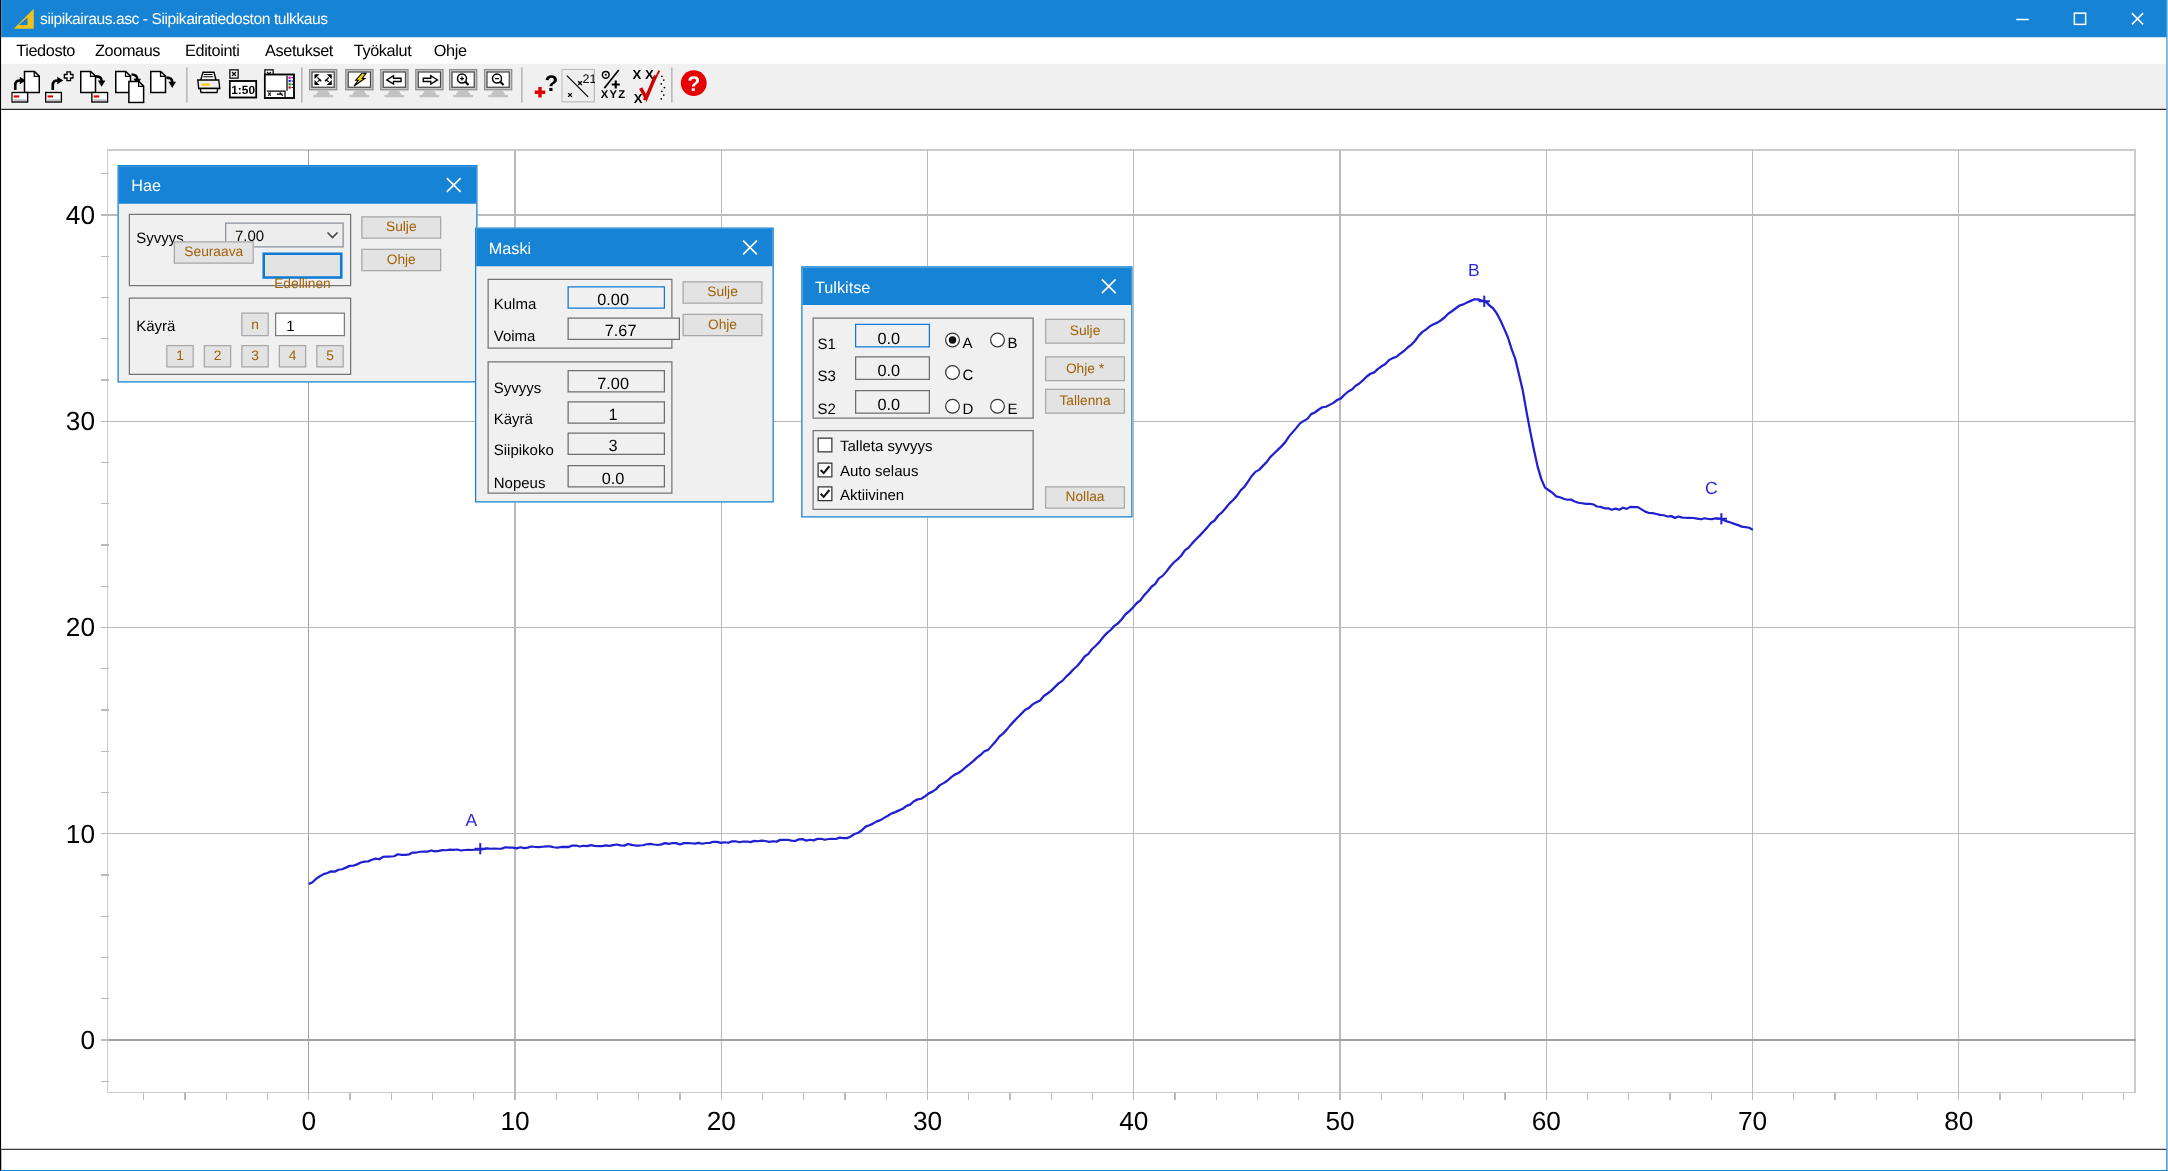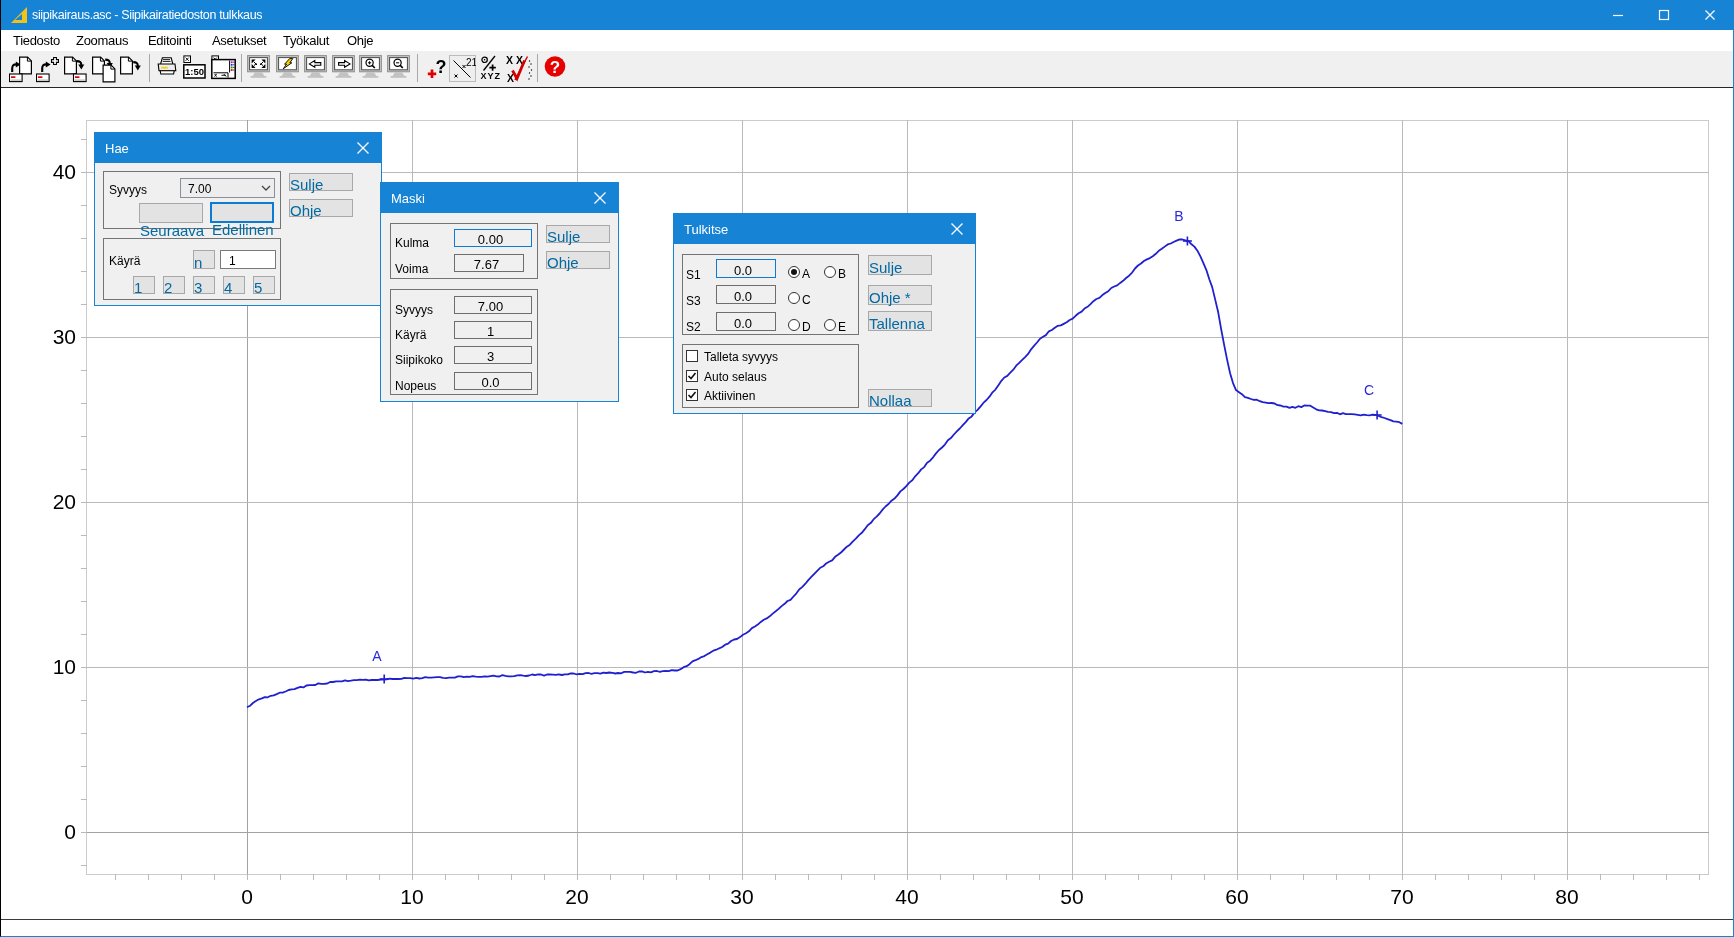--- a/index.html
+++ b/index.html
@@ -22,21 +22,21 @@
 #statusbar { position:absolute; left:0; top:920px; width:1732px; height:16px; background:#f0f0f0; font-size:12px; color:#000; }
 .st { position:absolute; top:1px; white-space:pre; }
 .ssep { position:absolute; top:0; width:1px; height:16px; background:#9a9a9a; }
 
 .dlg { position:absolute; background:#f0f0f0; border:1px solid #1683d4; }
 .dtitle { position:absolute; left:0; top:0; right:0; height:30px; background:#1683d4; color:#fff; font-size:13px; }
 .dtext { position:absolute; left:10px; top:8px; }
 .dx { position:absolute; top:0; right:0; width:40px; height:30px; }
 .grp { position:absolute; border:1px solid #747474; }
 .lbl { position:absolute; font-size:12px; color:#000; white-space:pre; }
-.btn { position:absolute; background:#e3e3e3; border:1px solid #a8a8a8; font-size:15px; color:#0369a1; text-align:left; }
+.btn { position:absolute; background:#e3e3e3; border:1px solid #a8a8a8; font-size:11px; color:#a16207; text-align:center; }
 .fld { position:absolute; background:#f0f0f0; border:1px solid #6e6e6e; font-size:13px; color:#000; text-align:center; }
 .radio { position:absolute; width:12px; height:12px; border:1px solid #333; border-radius:50%; background:#fff; }
 .radio.sel::after { content:""; position:absolute; left:2px; top:2px; width:6px; height:6px; border-radius:50%; background:#111; }
 .chk { position:absolute; width:12px; height:12px; border:1px solid #333; background:#fff; }
 .chk svg { position:absolute; left:0px; top:0px; display:block; }
 text { font-family:"Liberation Sans", sans-serif; }
 </style>
 </head>
 <body>
 <div id="win">
@@ -379,21 +379,21 @@
             <path d="M16.5 9.5 L27.5 20.5 M27.5 9.5 L16.5 20.5" stroke="#fff" stroke-width="1.3"></path>
           </svg>
   </div>
   <div class="grp" style="left:8px; top:38px; width:178px; height:58px;"></div>
   <div class="lbl" style="left:14px; top:50px;">Syvyys</div>
   <div class="fld" style="left:85px; top:45px; width:95px; height:20px; background:#ededed; border-color:#8a8f99; text-align:left; padding:2.5px 0 0 7px; font-size:12px;">7.00
     <svg style="position:absolute; right:3px; top:5px;" width="10" height="8">
             <path d="M1 2 L5 6 L9 2" stroke="#444" stroke-width="1.3" fill="none"></path>
           </svg>
   </div>
-  <div class="btn" style="left:44px; top:70px; width:64px; height:18px; padding-top:18px;">Seuraava</div>
+  <div class="btn" style="left:44px; top:60px; width:64px; height:18px; padding-top:2px;">Seuraava</div>
   <div class="btn" style="left:115px; top:69px; width:64px; height:19px; padding-top:17px; border:2px solid #0d7ad4;">Edellinen</div>
   <div class="btn" style="left:194px; top:40px; width:64px; height:18px; padding-top:2px;">Sulje</div>
   <div class="btn" style="left:194px; top:66px; width:64px; height:18px; padding-top:2px;">Ohje</div>
   <div class="grp" style="left:8px; top:105px; width:178px; height:62px;"></div>
   <div class="lbl" style="left:14px; top:121px;">Käyrä</div>
   <div class="btn" style="left:98px; top:117px; width:22px; height:19px; padding-top:3px;">n</div>
   <div class="fld" style="left:125px; top:117px; width:56px; height:19px; background:#fff; border-color:#7a7a7a; text-align:left; padding:2.5px 0 0 8px; font-size:12px;">1</div>
   <div class="btn" style="left:38px; top:143px; width:22px; height:18px; padding-top:2px;">1</div>
   <div class="btn" style="left:68px; top:143px; width:22px; height:18px; padding-top:2px;">2</div>
   <div class="btn" style="left:98px; top:143px; width:22px; height:18px; padding-top:2px;">3</div>
@@ -404,34 +404,34 @@
   <div class="dtitle">
           <div class="dtext">Maski</div>
     <svg class="dx" width="40" height="30">
             <path d="M16.5 9.5 L27.5 20.5 M27.5 9.5 L16.5 20.5" stroke="#fff" stroke-width="1.3"></path>
           </svg>
   </div>
   <div class="grp" style="left:9px; top:40px; width:148px; height:56px;"></div>
   <div class="lbl" style="left:14px; top:53px;">Kulma</div>
   <div class="fld" style="left:73px; top:46px; width:78px; height:18px; padding:2px 5px 0 0; border:1px solid #0d7ad4;">0.00</div>
   <div class="lbl" style="left:14px; top:79px;">Voima</div>
-  <div class="fld" style="left:73px; top:71px; width:70px; height:18px; padding:2px 5px 0 0;">7.67</div>
+  <div class="fld" style="left:73px; top:71px; width:90px; height:18px; padding:2px 5px 0 0;">7.67</div>
   <div class="btn" style="left:165px; top:42px; width:64px; height:18px; padding-top:2px;">Sulje</div>
   <div class="btn" style="left:165px; top:68px; width:64px; height:18px; padding-top:2px;">Ohje</div>
   <div class="grp" style="left:9px; top:106px; width:148px; height:106px;"></div>
   <div class="lbl" style="left:14px; top:120px;">Syvyys</div>
   <div class="fld" style="left:73px; top:113px; width:78px; height:18px; padding:2px 5px 0 0;">7.00</div>
   <div class="lbl" style="left:14px; top:145px;">Käyrä</div>
   <div class="fld" style="left:73px; top:138px; width:78px; height:18px; padding:2px 5px 0 0;">1</div>
   <div class="lbl" style="left:14px; top:170px;">Siipikoko</div>
   <div class="fld" style="left:73px; top:163px; width:78px; height:18px; padding:2px 5px 0 0;">3</div>
   <div class="lbl" style="left:14px; top:196px;">Nopeus</div>
   <div class="fld" style="left:73px; top:189px; width:78px; height:18px; padding:2px 5px 0 0;">0.0</div>
 </div>
-<div class="dlg" style="left:672px; top:126px; width:303px; height:201px;">
+<div class="dlg" style="left:640px; top:126px; width:265px; height:201px;">
   <div class="dtitle">
           <div class="dtext">Tulkitse</div>
     <svg class="dx" width="40" height="30">
             <path d="M16.5 9.5 L27.5 20.5 M27.5 9.5 L16.5 20.5" stroke="#fff" stroke-width="1.3"></path>
           </svg>
   </div>
   <div class="grp" style="left:8px; top:40px; width:177px; height:81px;"></div>
   <div class="lbl" style="left:12px; top:54px;">S1</div>
   <div class="fld" style="left:42px; top:45px; width:60px; height:19px; padding:2.5px 6px 0 0; border:1px solid #0d7ad4;">0.0</div>
   <div class="radio sel" style="left:114px; top:52px;"></div>

